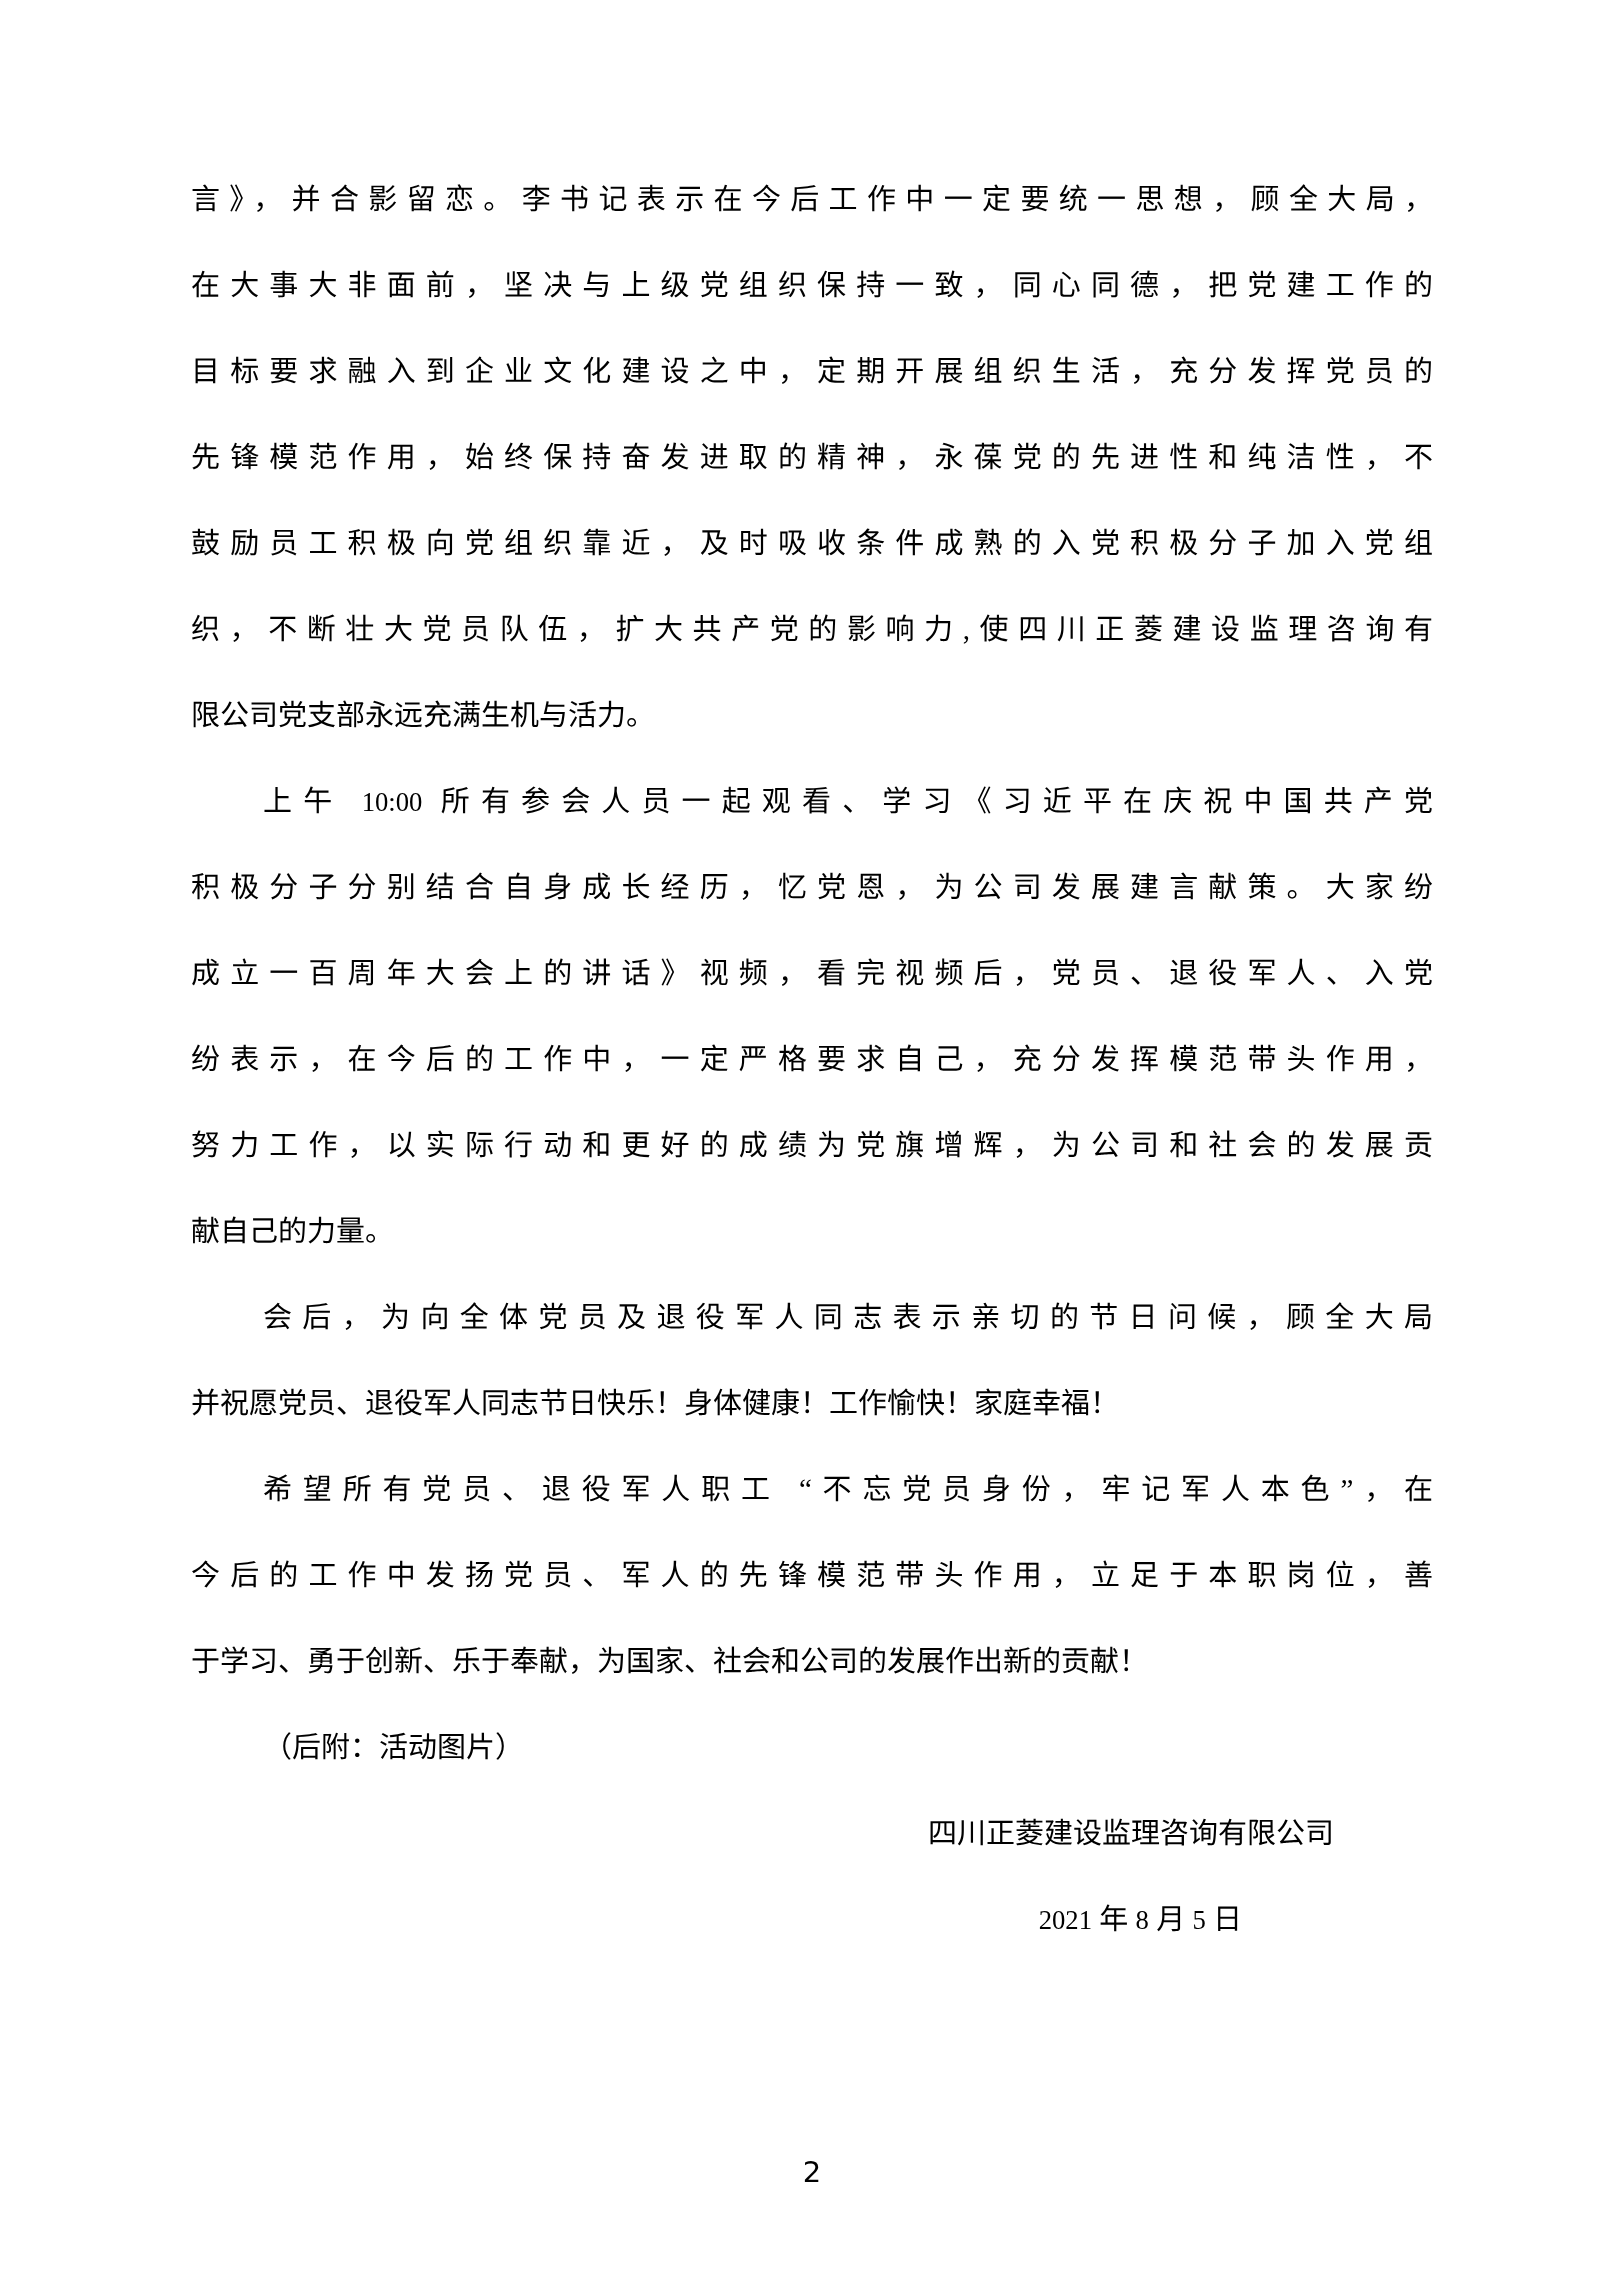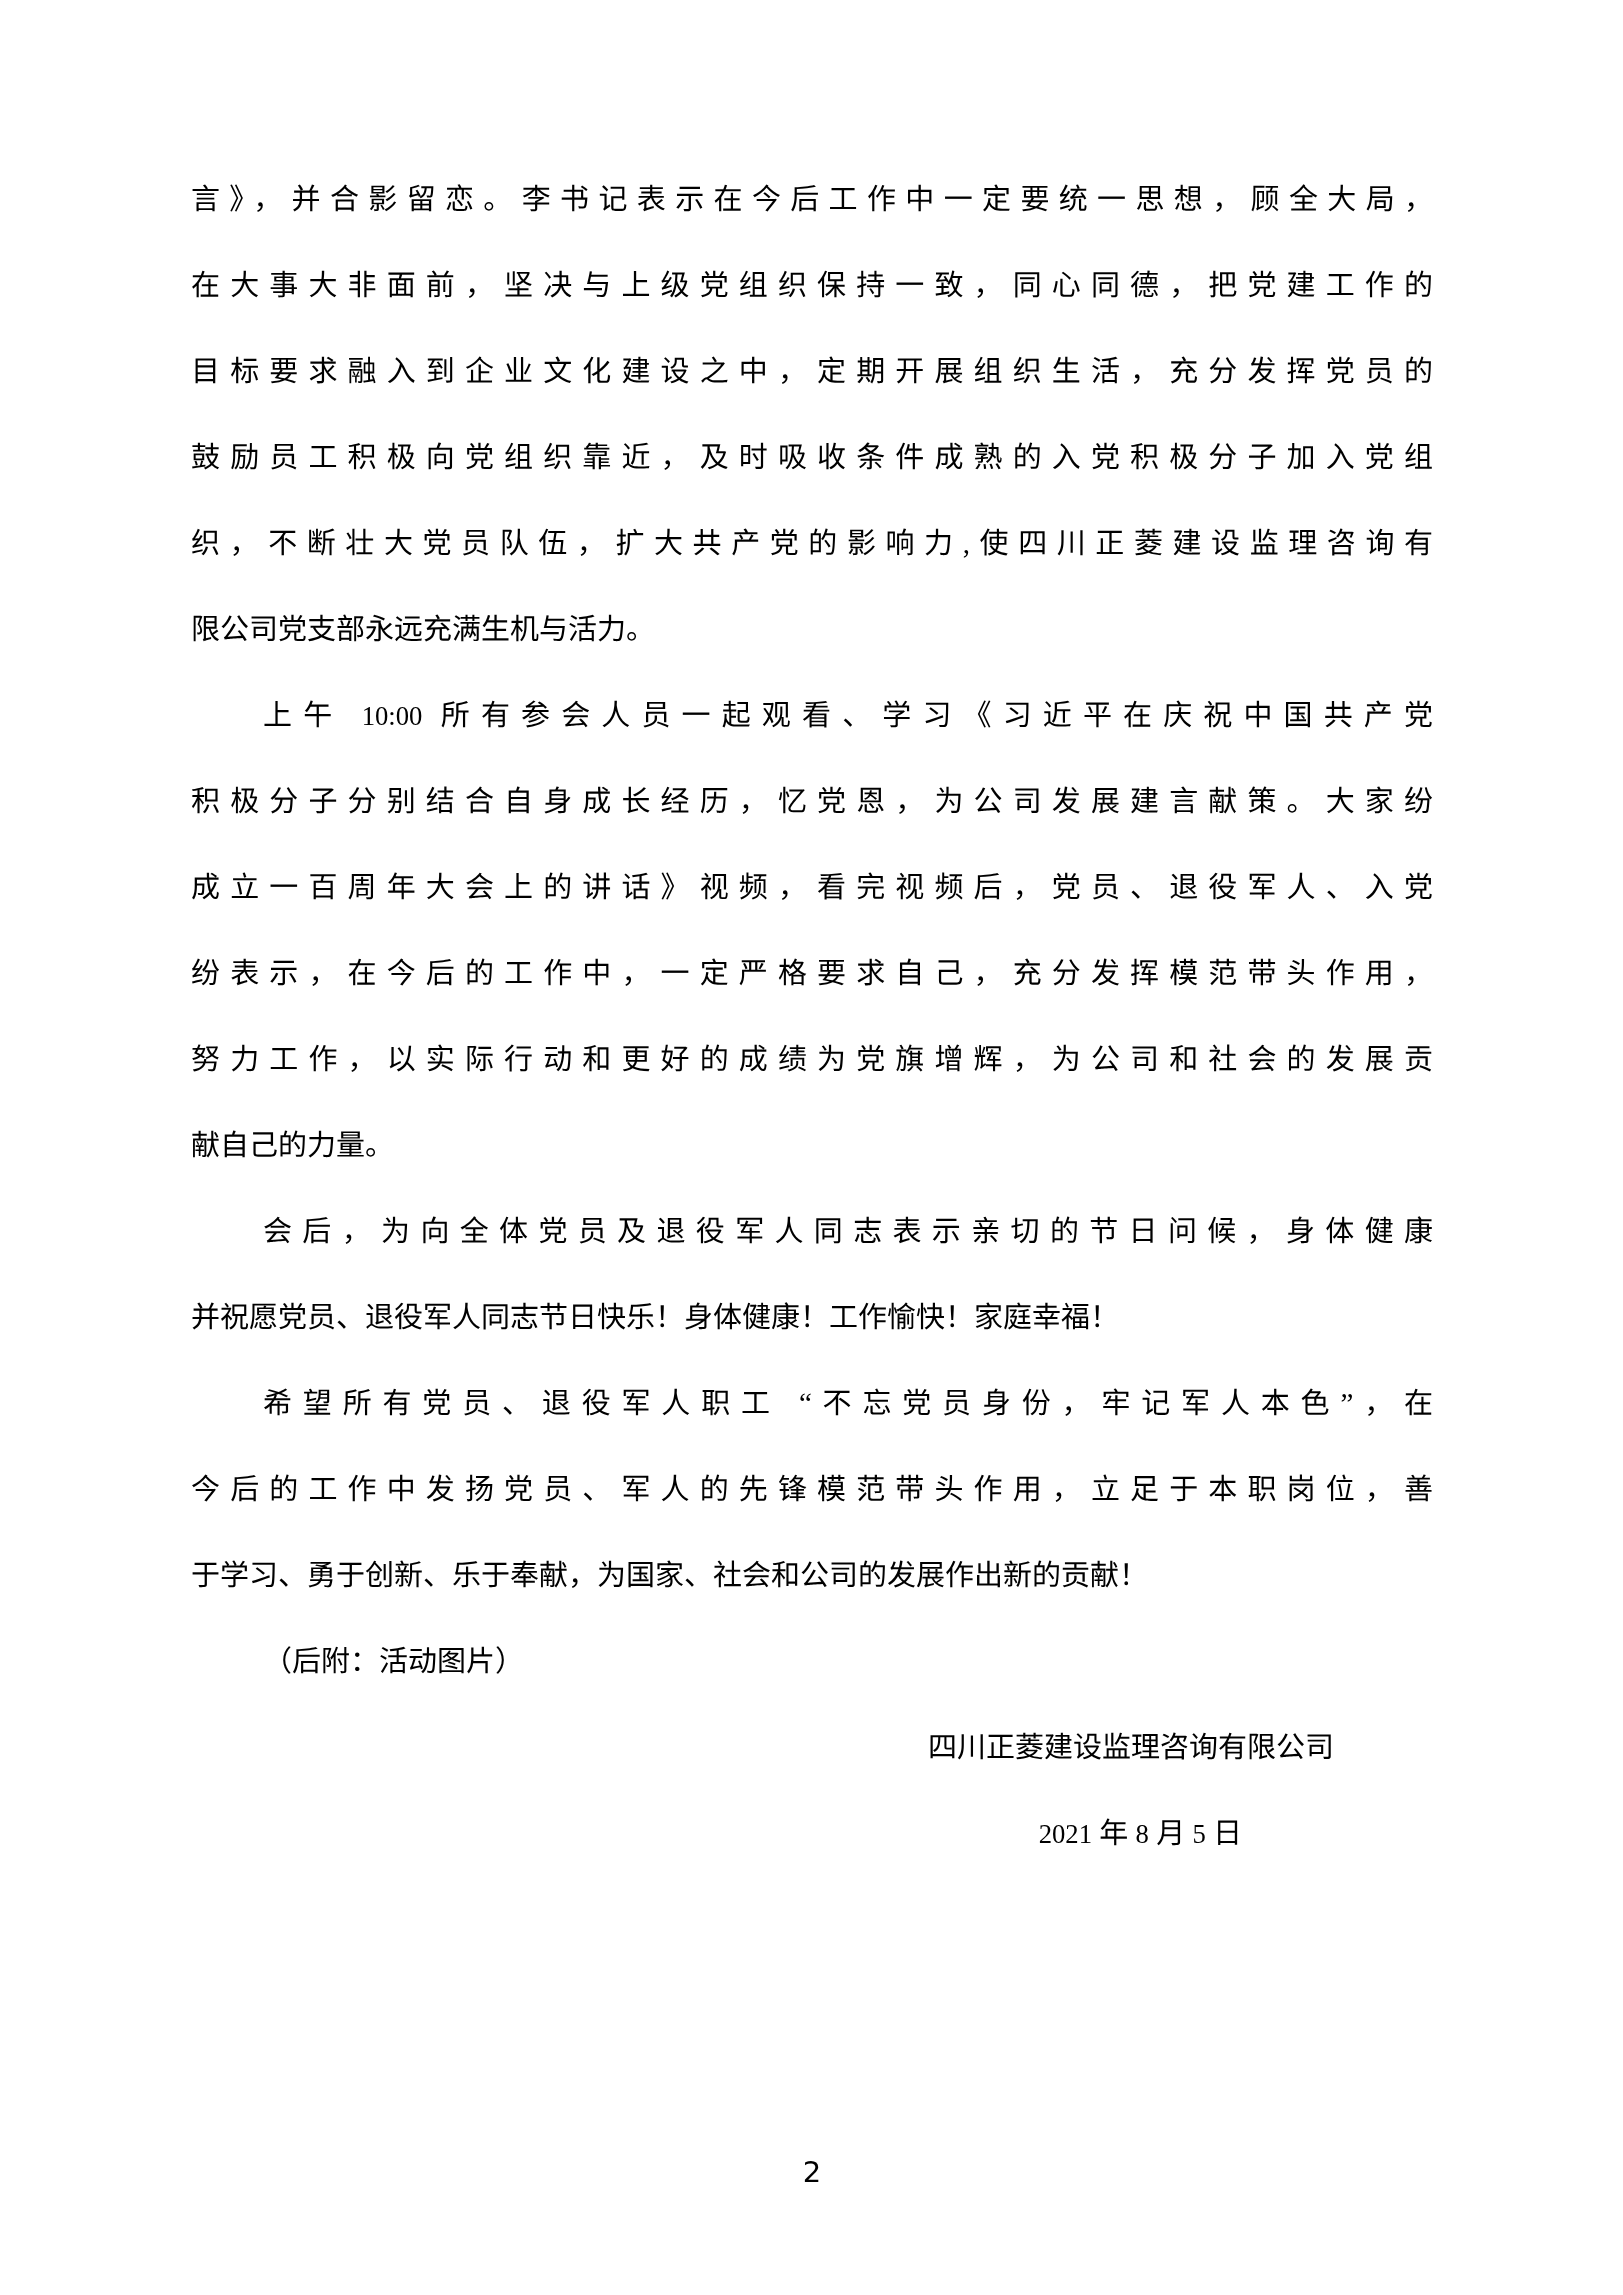--- a/index.html
+++ b/index.html
@@ -61,34 +61,35 @@
   }
 </style>
 </head>
 <body>
 
 <div class="doc-body">
     <div class="para body">
       <div class="line">言》，并合影留恋。李书记表示在今后工作中一定要统一思想，顾全大局，</div>
       <div class="line">在大事大非面前，坚决与上级党组织保持一致，同心同德，把党建工作的</div>
       <div class="line">目标要求融入到企业文化建设之中，定期开展组织生活，充分发挥党员的</div>
+      <div class="line">先锋模范作用，始终保持奋发进取的精神，永葆党的先进性和纯洁性，不</div>
       <div class="line">鼓励员工积极向党组织靠近，及时吸收条件成熟的入党积极分子加入党组</div>
       <div class="line">织，不断壮大党员队伍，扩大共产党的影响力,使四川正菱建设监理咨询有</div>
       <div class="line final">限公司党支部永远充满生机与活力。</div>
     </div>
     <div class="para body">
       <div class="line first">上午 <span class="latin">10:00</span> 所有参会人员一起观看、学习《习近平在庆祝中国共产党</div>
       <div class="line">积极分子分别结合自身成长经历，忆党恩，为公司发展建言献策。大家纷</div>
       <div class="line">成立一百周年大会上的讲话》视频，看完视频后，党员、退役军人、入党</div>
       <div class="line">纷表示，在今后的工作中，一定严格要求自己，充分发挥模范带头作用，</div>
       <div class="line">努力工作，以实际行动和更好的成绩为党旗增辉，为公司和社会的发展贡</div>
       <div class="line final">献自己的力量。</div>
     </div>
     <div class="para body">
-      <div class="line first">会后，为向全体党员及退役军人同志表示亲切的节日问候，身体健康</div>
+      <div class="line first">会后，为向全体党员及退役军人同志表示亲切的节日问候，顾全大局</div>
       <div class="line final">并祝愿党员、退役军人同志节日快乐！身体健康！工作愉快！家庭幸福！</div>
     </div>
     <div class="para body">
       <div class="line first">希望所有党员、退役军人职工 “不忘党员身份，牢记军人本色”，在</div>
       <div class="line">今后的工作中发扬党员、军人的先锋模范带头作用，立足于本职岗位，善</div>
       <div class="line final">于学习、勇于创新、乐于奉献，为国家、社会和公司的发展作出新的贡献！</div>
     </div>
     <div class="para body">
       <div class="line final first">（后附：活动图片）</div>
     </div>

